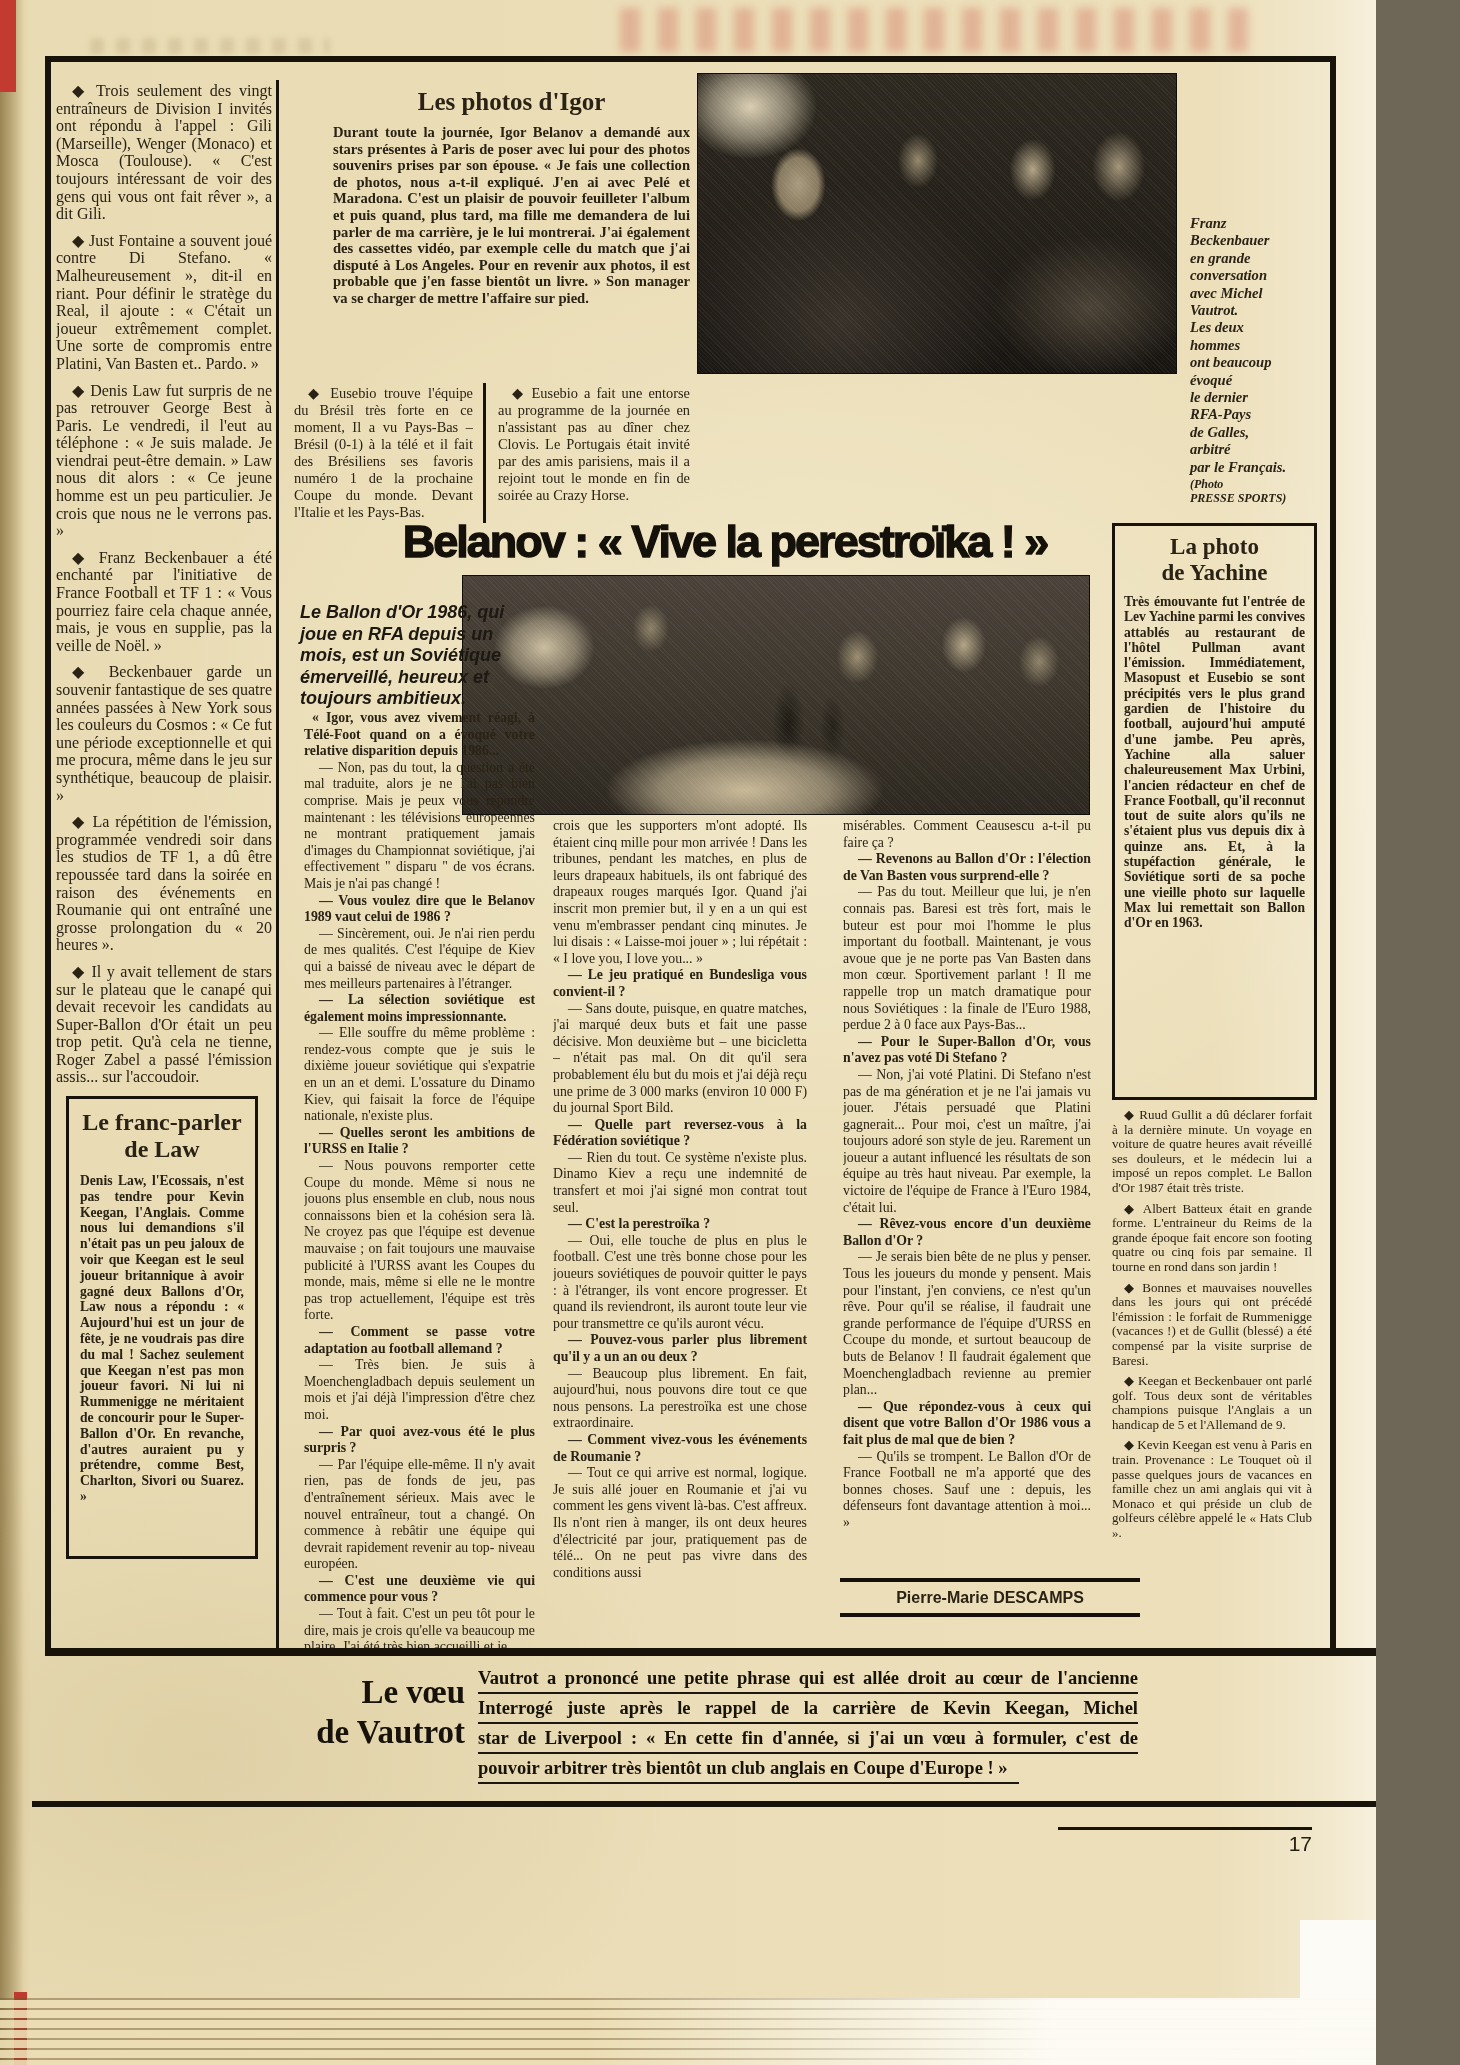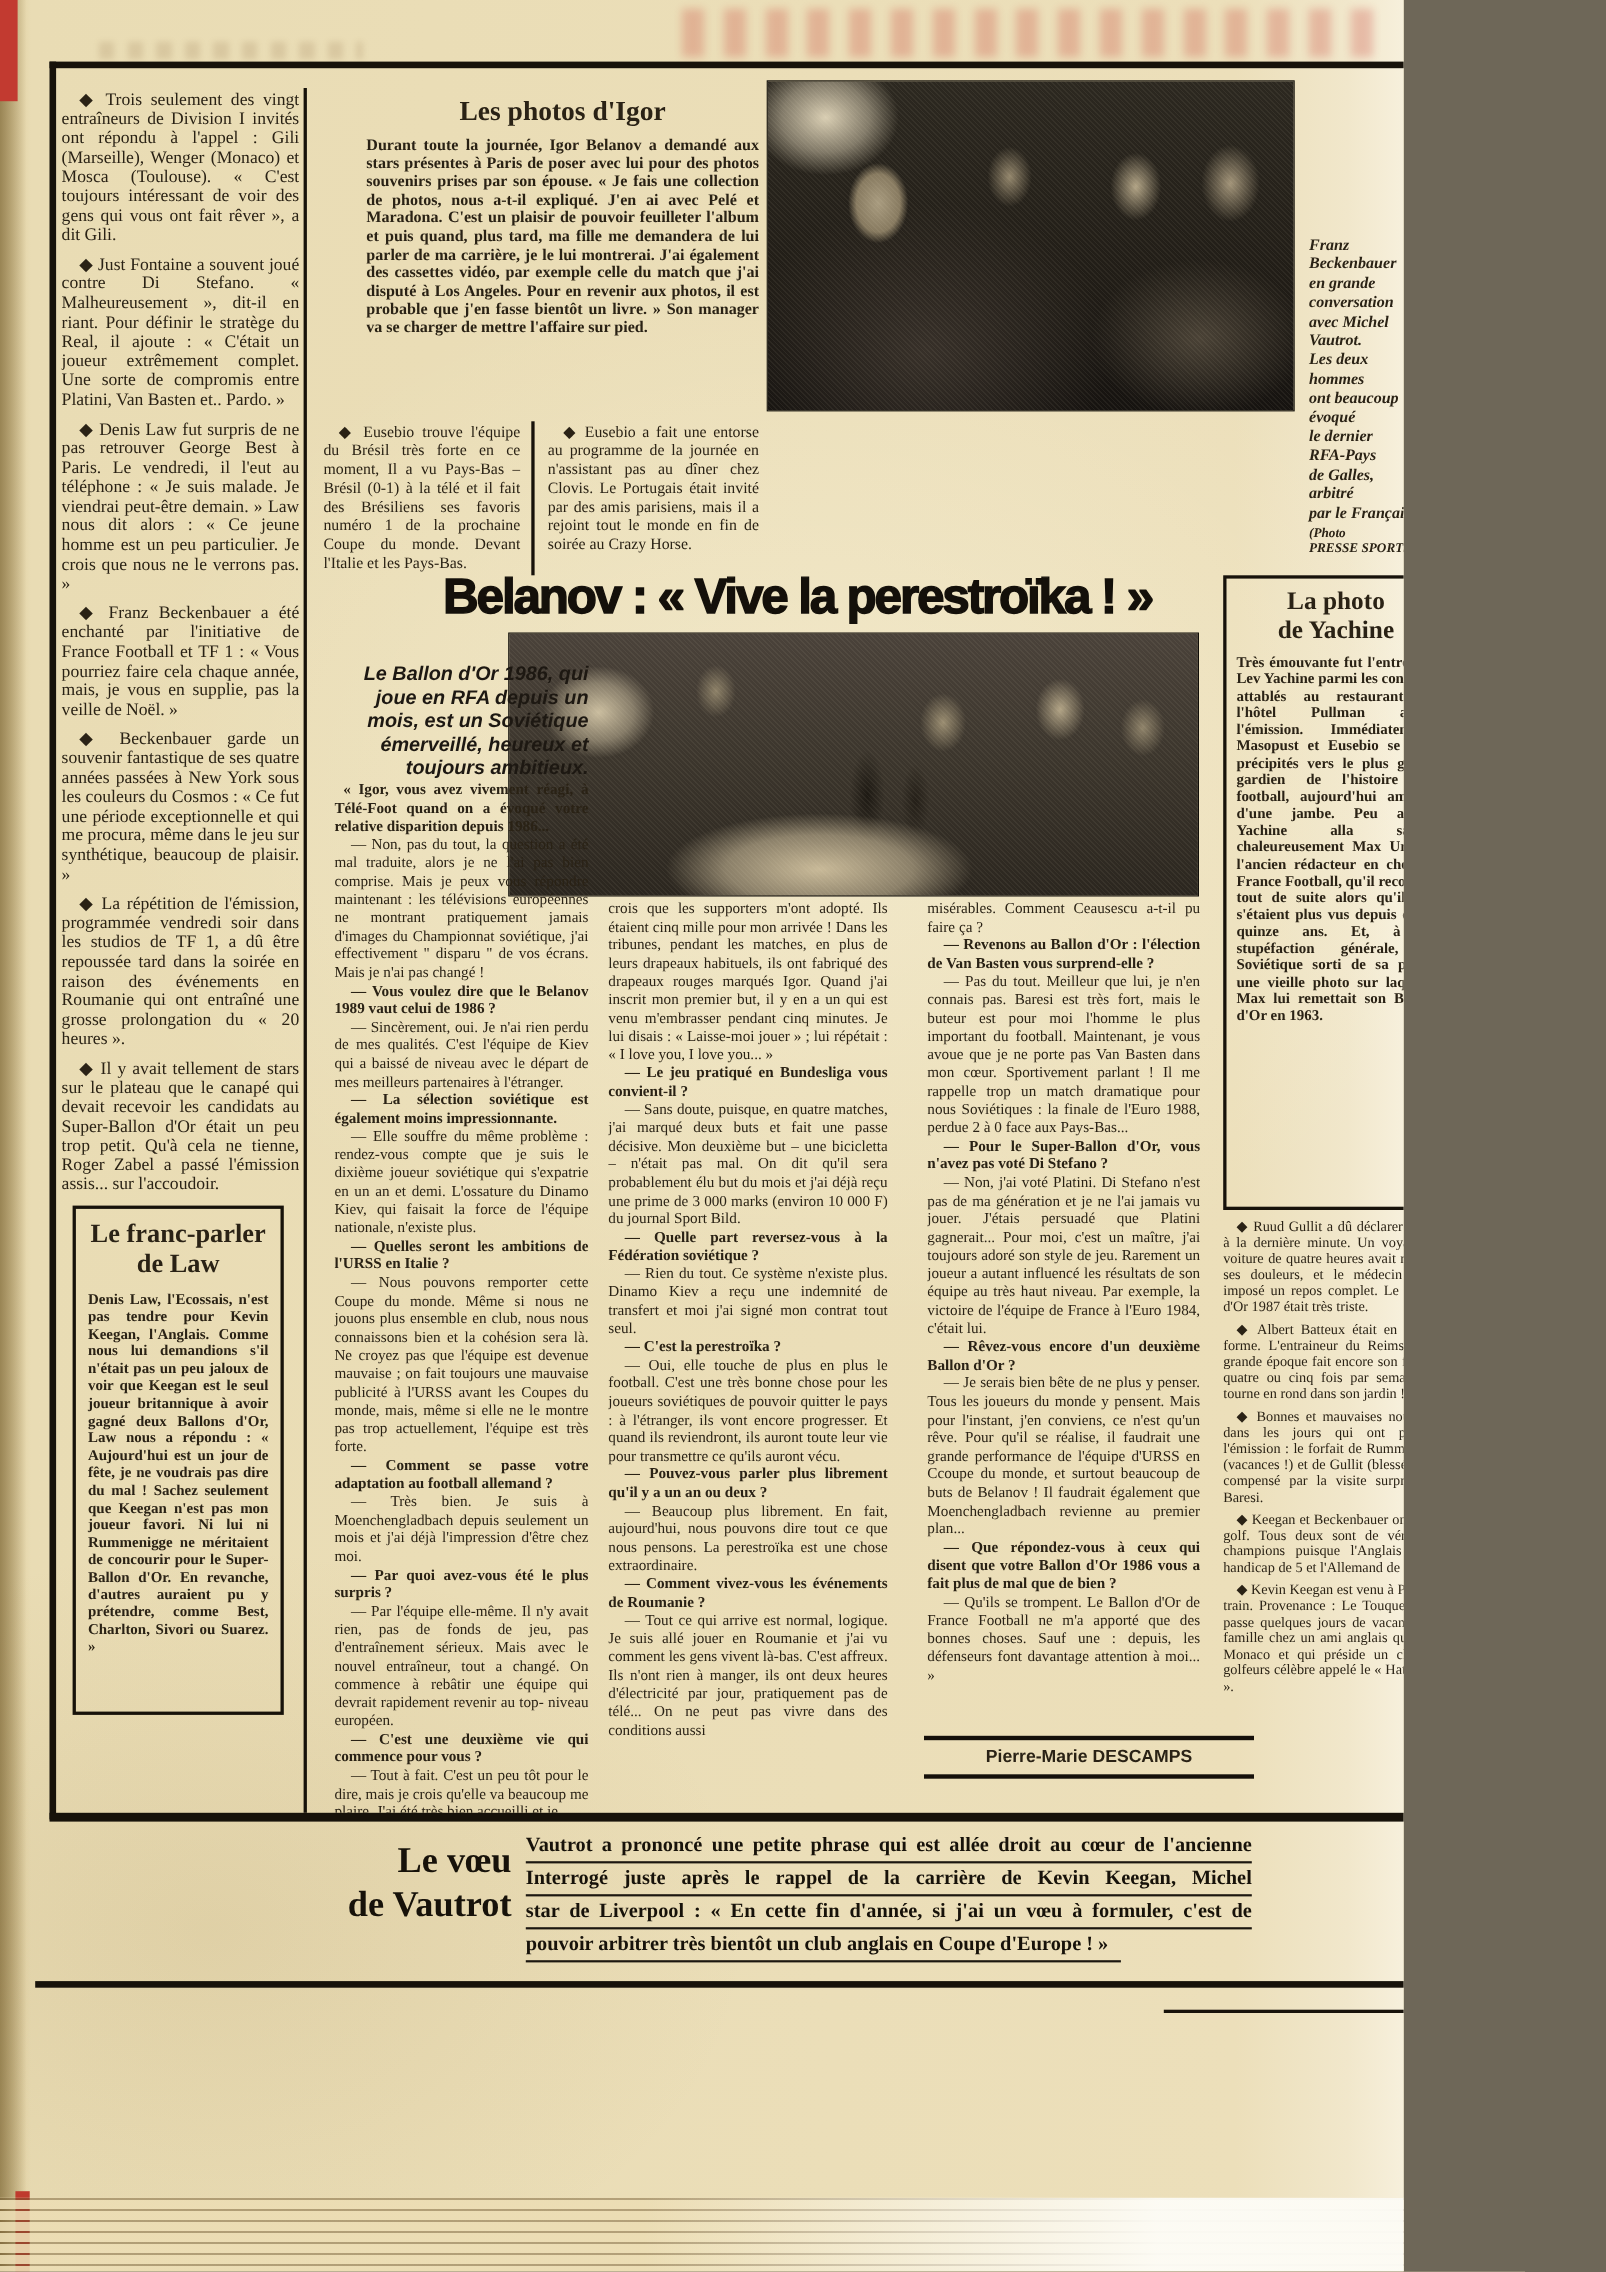--- a/index.html
+++ b/index.html
@@ -1,16 +1,16 @@
 <!DOCTYPE html>
 <html><head>
 <meta charset="utf-8">
 <style>
   html,body{margin:0;padding:0;background:#6e6758;}
-  .page{position:relative;width:1276px;height:2065px;overflow:hidden;
+  .page{position:relative;width:1376px;height:2065px;overflow:hidden;
     font-family:"Liberation Serif",serif;color:#2a2215;
     background:
       radial-gradient(900px 700px at 58% 35%, rgba(255,252,235,.35), transparent 70%),
       radial-gradient(700px 500px at 15% 85%, rgba(150,120,60,.12), transparent 70%),
       linear-gradient(90deg,#d7c28c 0,#e9dcb4 2.2%,#ecdfba 88%,#f1e7cb 96%,#f7f0dc 100%),
       #ecdfba;}
   .abs{position:absolute;}
   .rule{position:absolute;background:#17120a;}
   
   .left-shadow{left:0;top:0;width:24px;height:2065px;background:linear-gradient(90deg,rgba(120,100,55,.65),rgba(120,100,55,0));}
@@ -63,21 +63,21 @@
   .igor-title{font-weight:bold;font-size:25px;text-align:center;margin:0 0 8px;}
   .igor-body{font-weight:bold;font-size:14.6px;line-height:16.6px;text-align:justify;}
   .eus-a{left:294px;top:385px;width:179px;height:140px;overflow:hidden;font-size:14.4px;line-height:17px;}
   .eus-b{left:498px;top:385px;width:192px;height:140px;overflow:hidden;font-size:14.4px;line-height:17px;}
   .eus-a p,.eus-b p{margin:0;text-indent:14px;}
   .caption{left:1190px;top:215px;width:142px;font-weight:bold;font-style:italic;font-size:14.6px;line-height:17.4px;white-space:pre-line;}
   .credit{left:1190px;top:478px;width:142px;font-weight:bold;font-style:italic;font-size:12px;line-height:13.5px;white-space:pre-line;}
   .headline{left:290px;top:516px;width:870px;text-align:center;white-space:nowrap;
     font-family:"Liberation Sans",sans-serif;font-weight:bold;font-size:45px;letter-spacing:-2px;
     color:#14100a;-webkit-text-stroke:1.3px #14100a;}
-  .standfirst{left:300px;top:602px;width:235px;text-align:right;
+  .standfirst{left:300px;top:602px;width:235px;text-align:left;
     font-family:"Liberation Sans",sans-serif;font-weight:bold;font-style:italic;font-size:18px;line-height:21.5px;color:#1d1812;}
   .icol{position:absolute;overflow:hidden;font-size:13.8px;line-height:16.6px;}
   .icol p{margin:0;text-indent:15px;text-align:justify;}
   .icol p.p-lead{font-weight:bold;text-indent:8px;}
   .icol p.p-q{font-weight:bold;}
   .icol p.p-cont{text-indent:0;}
   .col1{left:304px;top:710px;width:231px;height:938px;}
   .col2{left:553px;top:818px;width:254px;height:830px;}
   .col3{left:843px;top:818px;width:248px;height:756px;}
   .byline{left:840px;top:1578px;width:300px;border-top:4px solid #15100a;border-bottom:4px solid #15100a;

